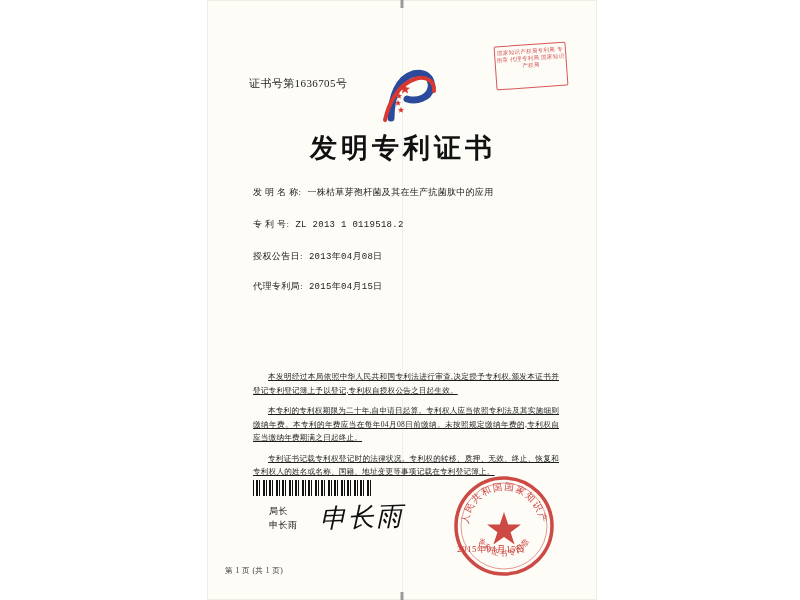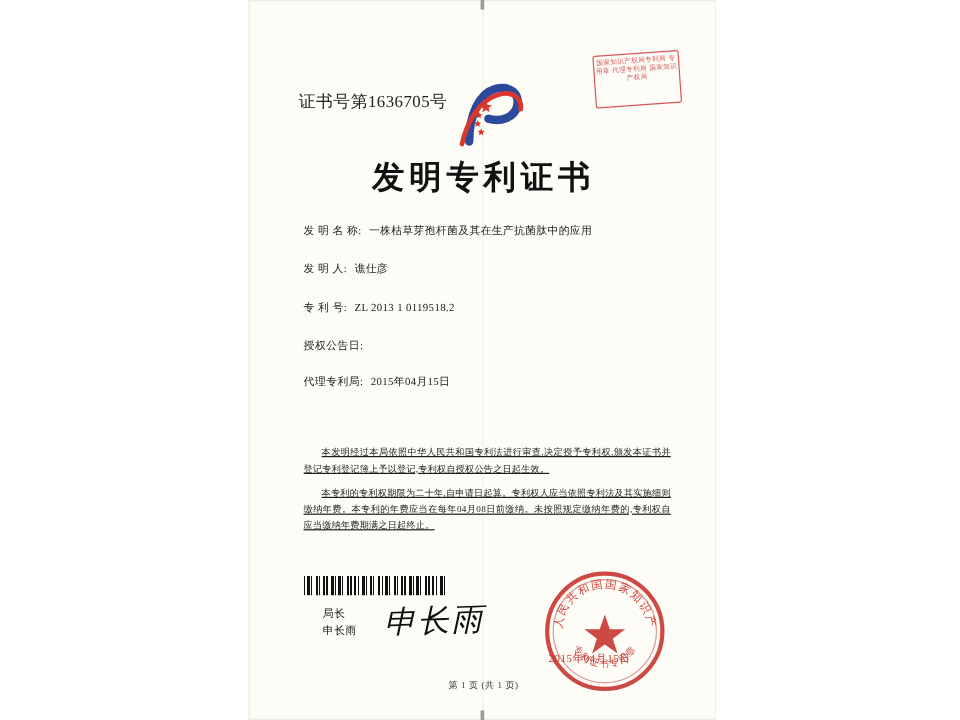--- a/index.html
+++ b/index.html
@@ -53,21 +53,21 @@
     padding-top: 3px;
     box-sizing: border-box;
     transform: rotate(-4deg);
     opacity: .85;
     letter-spacing: .3px;
   }
   .cert-no {
     position: absolute;
     left: 24px;
     top: 66px;
-    font-size: 14px;
+    font-size: 11px;
     color: #222;
     letter-spacing: .4px;
   }
   
   .logo {
     position: absolute;
     left: 50%;
     top: 58px;
     transform: translateX(-50%);
     width: 76px;
@@ -91,28 +91,30 @@
     right: 22px;
     top: 176px;
   }
   .field-row {
     display: flex;
     align-items: baseline;
     font-size: 9px;
     color: #1a1a1a;
     margin-bottom: 19px;
     letter-spacing: .4px;
+    justify-content: center;
   }
   .field-label {
     white-space: nowrap;
     margin-right: 6px;
   }
   .field-value {
     flex: 1;
     letter-spacing: .3px;
+    font-family: Liberation Mono, monospace;
   }
   .field-row.tight { margin-bottom: 17px; }
   .body-text {
     position: absolute;
     left: 28px;
     right: 22px;
     top: 360px;
     font-size: 7.6px;
     line-height: 13.5px;
     color: #1d1d1d;
@@ -174,21 +176,20 @@
     font-size: 9px;
     color: #c8352f;
     letter-spacing: .5px;
     z-index: 5;
   }
   .page-num {
     position: absolute;
     left: 0;
     right: 0;
     bottom: 16px;
-    text-align: center;
     font-size: 7.5px;
     color: #333;
     letter-spacing: .5px;
   }
   .fold {
     position: absolute;
     left: 50%;
     top: 0;
     bottom: 0;
     width: 1px;
@@ -233,39 +234,37 @@
       </div>
 
       <div class="doc-title">发明专利证书</div>
 
       <div class="fields">
         <div class="field-row">
           <span class="field-label">发 明 名 称:</span>
           <span class="field-value">一株枯草芽孢杆菌及其在生产抗菌肽中的应用</span>
         </div>
         <div class="field-row">
-          <span class="field-label">发 明 人:</span>
-          <span class="field-value">谯仕彦</span>
-        </div>
-        <div class="field-row">
           <span class="field-label">专 利 号:</span>
           <span class="field-value">ZL 2013 1 0119518.2</span>
         </div>
         <div class="field-row tight">
           <span class="field-label">授权公告日:</span>
+          <span class="field-value">2013年04月08日</span>
         </div>
         <div class="field-row tight">
           <span class="field-label">代理专利局:</span>
           <span class="field-value">2015年04月15日</span>
         </div>
       </div>
 
       <div class="body-text">
         <p>本发明经过本局依照中华人民共和国专利法进行审查,决定授予专利权,颁发本证书并登记专利登记簿上予以登记,专利权自授权公告之日起生效。</p>
         <p>本专利的专利权期限为二十年,自申请日起算。专利权人应当依照专利法及其实施细则缴纳年费。本专利的年费应当在每年04月08日前缴纳。未按照规定缴纳年费的,专利权自应当缴纳年费期满之日起终止。</p>
+        <p>专利证书记载专利权登记时的法律状况。专利权的转移、质押、无效、终止、恢复和专利权人的姓名或名称、国籍、地址变更等事项记载在专利登记簿上。</p>
       </div>
 
       <div class="barcode"></div>
 
       <div class="signature-block">
         <div>局长</div>
         <div>申长雨</div>
       </div>
 
       <div class="handwritten">申长雨</div>

